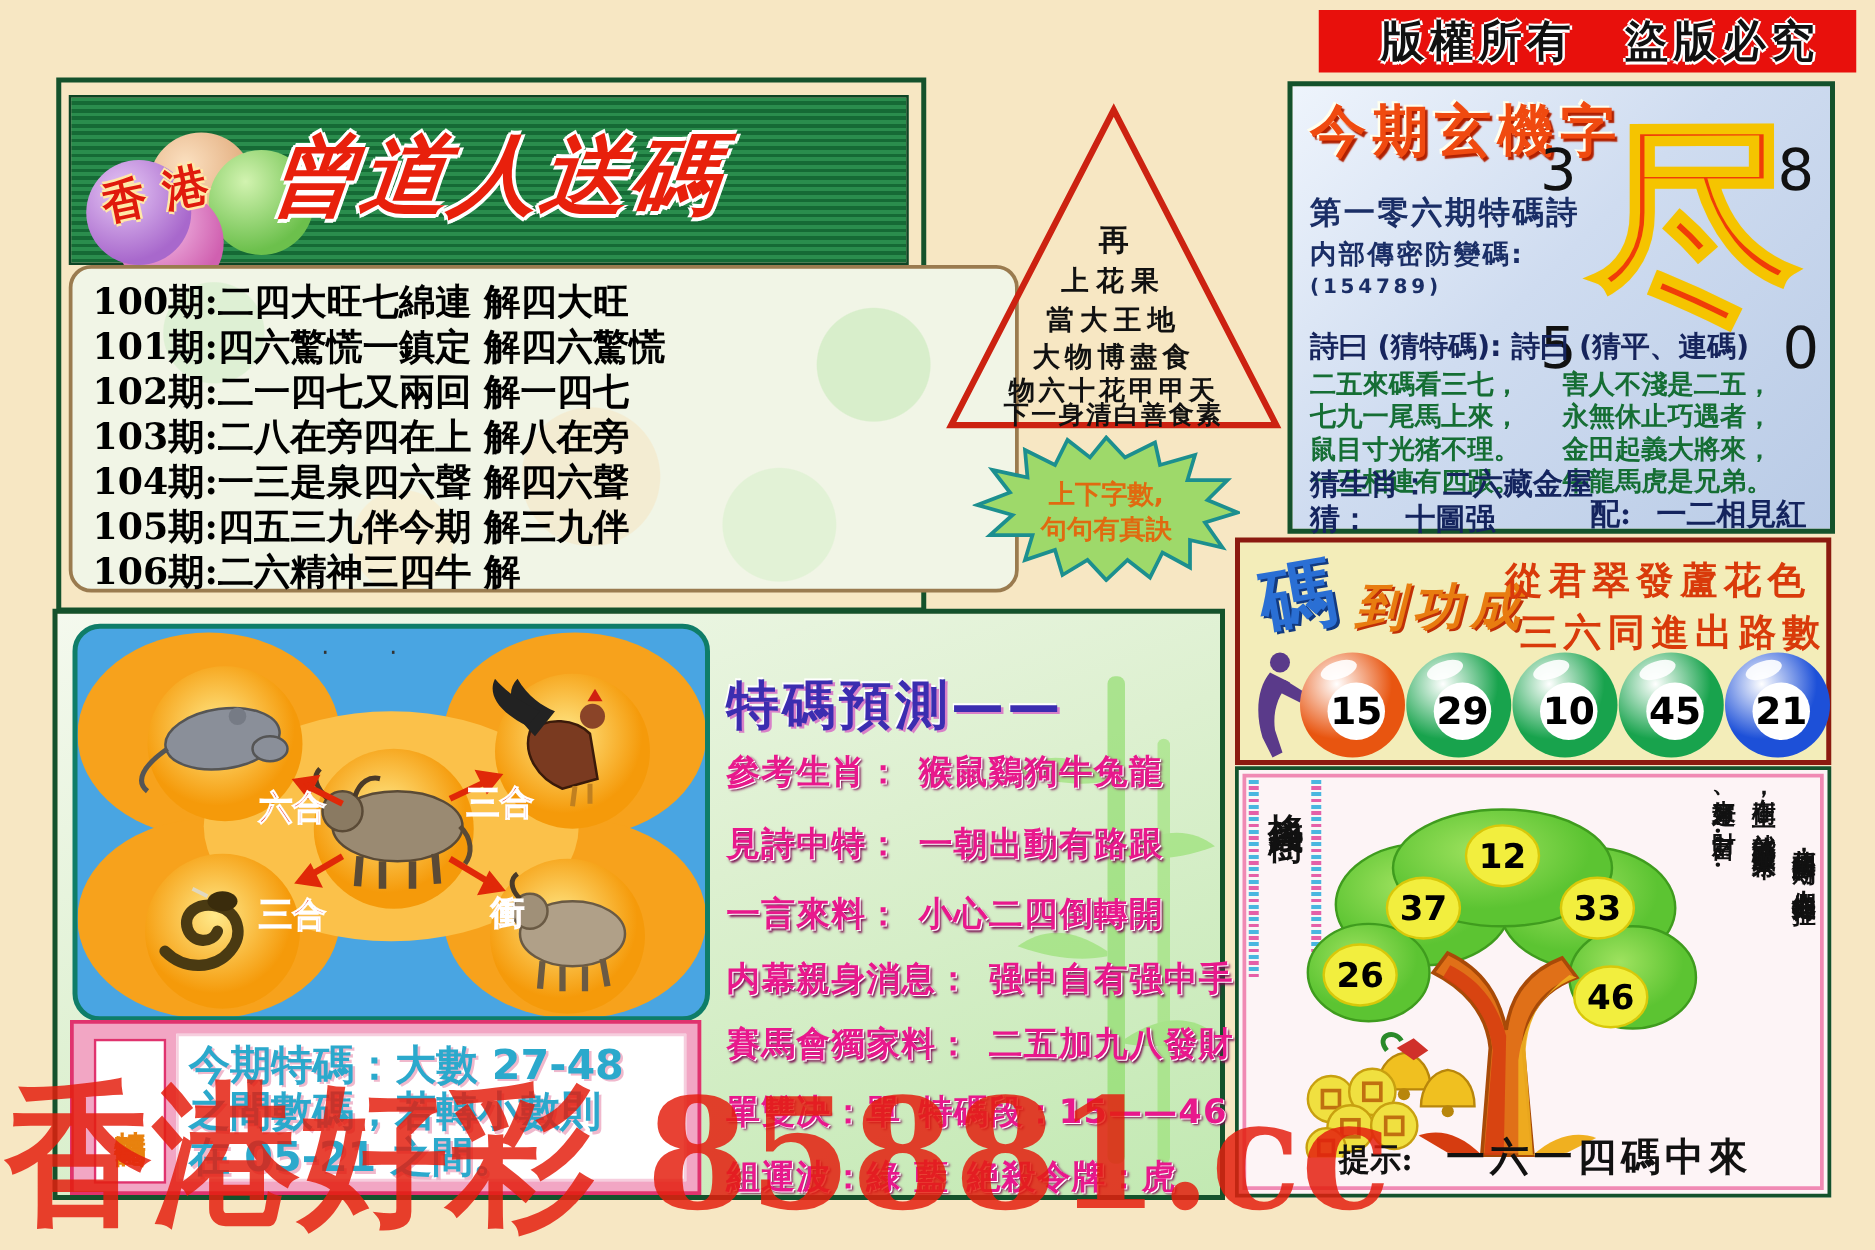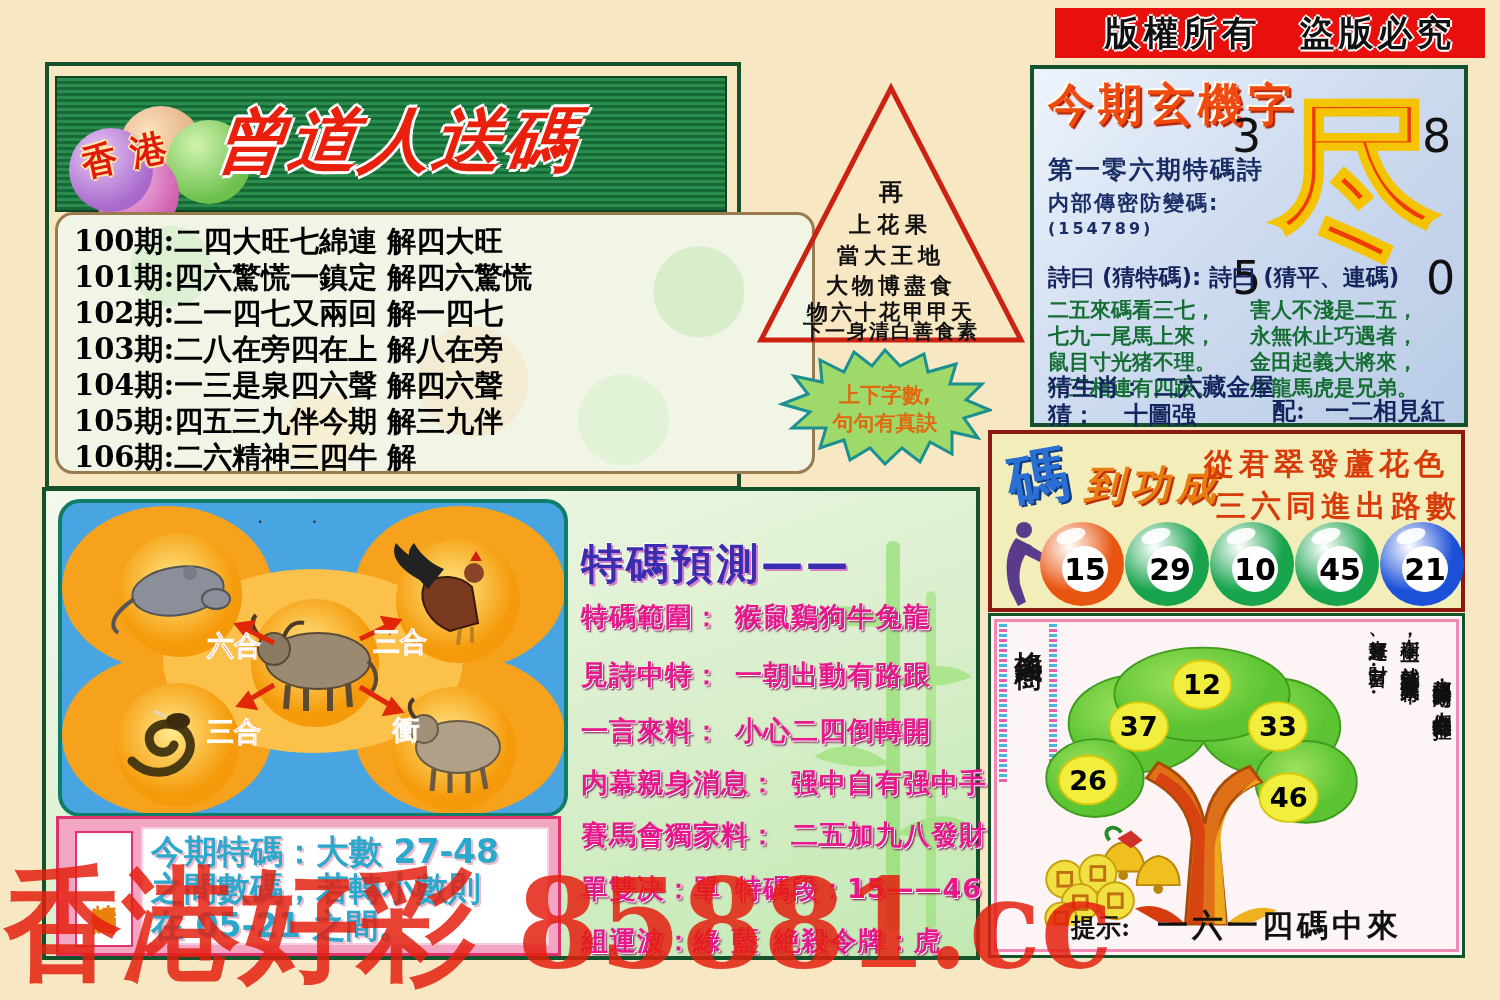--- a/index.html
+++ b/index.html
@@ -73,21 +73,21 @@
   .mys-poemtitle{position:absolute;left:14px;top:84px;font-size:25px;font-weight:900;color:#1a2e66;letter-spacing:2px;
     font-family:"DejaVu Serif","Liberation Serif",serif;}
   .mys-secretlabel{position:absolute;left:14px;top:120px;font-size:21px;font-weight:900;color:#1a2e66;letter-spacing:2px;}
   .mys-secretcode{position:absolute;left:14px;top:150px;font-size:16px;font-weight:900;color:#1a2e66;letter-spacing:3px;}
   .mys-char{position:absolute;left:238px;top:22px;font-size:168px;line-height:1;font-weight:900;color:#f03c08;
     font-family:"DejaVu Serif","Liberation Serif",serif;
     -webkit-text-stroke:3px #f5c400;text-shadow:0 0 2px #f5c400;}
   .mys-num{position:absolute;font-size:46px;font-weight:500;color:#111;}
   .mys-header{position:absolute;left:14px;top:193px;font-size:23px;font-weight:900;color:#16245c;white-space:nowrap;}
   .mys-col{position:absolute;top:228px;font-size:21px;font-weight:900;color:#156e34;line-height:26px;white-space:nowrap;
-    font-family:Liberation Sans, sans-serif;}
+    font-family:Liberation Mono, monospace;}
   .mys-row{position:absolute;font-size:24px;font-weight:900;color:#14245e;white-space:nowrap;
     font-family:"DejaVu Serif","Liberation Serif",serif;}
   
   .success{left:988px;top:430px;width:477px;height:182px;border:4px solid #8b1a10;box-sizing:border-box;background:#f3edb9;}
   .suc-char{position:absolute;left:16px;top:4px;font-size:60px;font-weight:900;color:#2a6fd4;transform:rotate(-10deg);
     text-shadow:2px 2px 0 #123a80;}
   .suc-rest{position:absolute;left:92px;top:24px;font-size:40px;font-weight:900;font-style:italic;color:#e87c10;
     letter-spacing:6px;text-shadow:2px 2px 0 #c03008;white-space:nowrap;}
   .suc-slogan{position:absolute;font-size:30px;font-weight:900;color:#d93a0a;letter-spacing:5px;white-space:nowrap;
     font-family:"DejaVu Serif","Liberation Serif",serif;}
@@ -413,21 +413,21 @@
     </div>
     <div class="range-text">
       <div>今期特碼：大數 27-48</div>
       <div>之間數碼，若轉小數則</div>
       <div>在 05-21 之間。</div>
     </div>
   </div>
 
   <div class="forecast-title">特碼預測——</div>
   <div class="f-row" style="top:108px;">
-    <span>特碼範圍：</span><span class="val">猴鼠鷄狗牛兔龍</span>
+    <span>參考生肖：</span><span class="val">猴鼠鷄狗牛兔龍</span>
   </div>
   <div class="f-row" style="top:166px;">
     <span>見詩中特：</span><span class="val">一朝出動有路跟</span>
   </div>
   <div class="f-row" style="top:222px;">
     <span>一言來料：</span><span class="val">小心二四倒轉開</span>
   </div>
   <div class="f-row" style="top:274px;">
     <span>内幕親身消息：</span><span class="val">强中自有强中手</span>
   </div>

